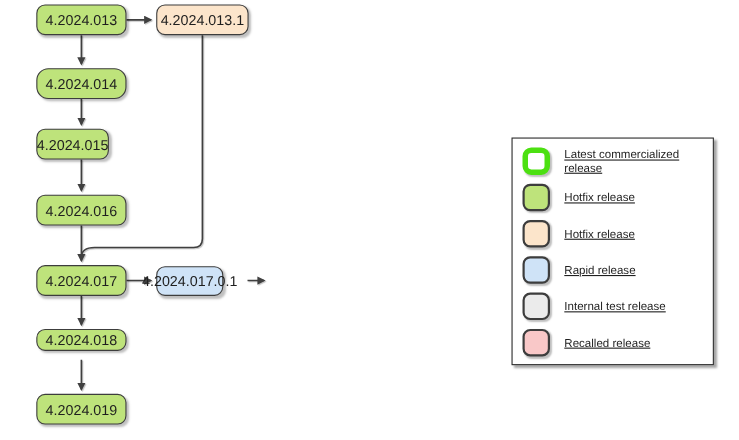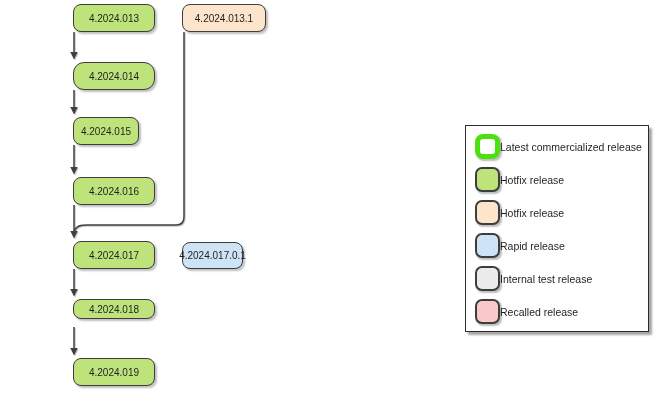--- a/index.html
+++ b/index.html
@@ -20,25 +20,24 @@
     filter: drop-shadow(1.5px 1.5px 0.5px rgba(0,0,0,0.22));
   }
   .node {
     position: absolute;
     box-sizing: border-box;
     border: 1.5px solid #3d3d3d;
     border-radius: 8px;
     display: flex;
     align-items: center;
     justify-content: center;
-    font-size: 10px;
+    font-size: 13px;
     white-space: nowrap;
     box-shadow: 2px 2px 2px rgba(0,0,0,0.25);
     background: #ffffff;
-    margin-left: 40px;
   }
   .node.story    { background: #bee37b; }
   .node.hotfix   { background: #fce5cb; }
   .node.rapid    { background: #cfe3f7; }
   .node.latest   { border: 4px solid #4ce011; border-radius: 9px; }
 
   .legend {
     position: absolute;
     left: 465px; top: 125px;
     width: 184px; height: 207px;
@@ -47,21 +46,23 @@
     border: 1px solid #2b2b2b;
     box-shadow: 2.5px 2.5px 2px rgba(0,0,0,0.35);
     padding: 8px 0 0 9px;
     display: flex;
     flex-direction: column;
     gap: 8px;
   }
   .legend-row {
     display: flex;
     align-items: center;
+    gap: 13px;
     height: 25px;
+    text-decoration: underline;
   }
   .swatch {
     width: 25px; height: 25px;
     box-sizing: border-box;
     border: 2px solid #3d3d3d;
     border-radius: 7px;
     box-shadow: 1.5px 1.5px 1.5px rgba(0,0,0,0.25);
     flex: 0 0 auto;
     background: #ffffff;
   }

